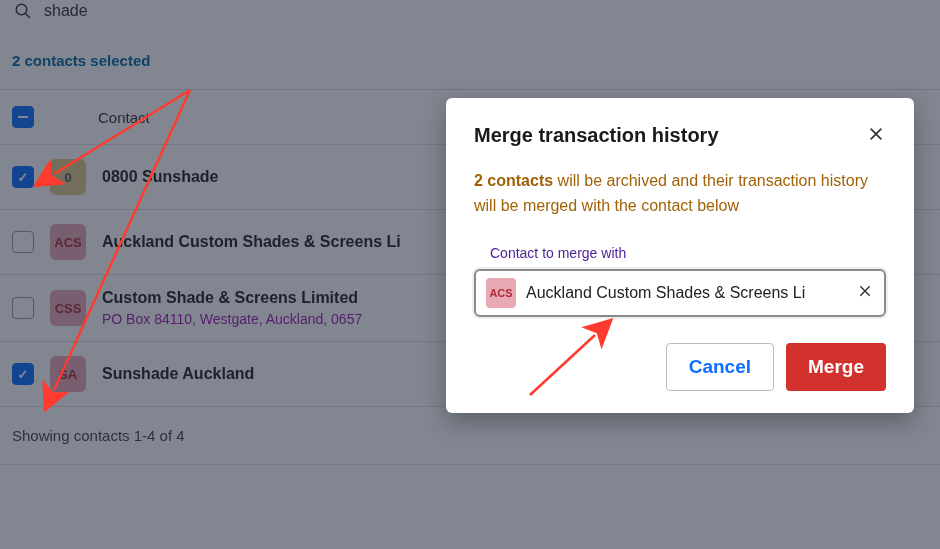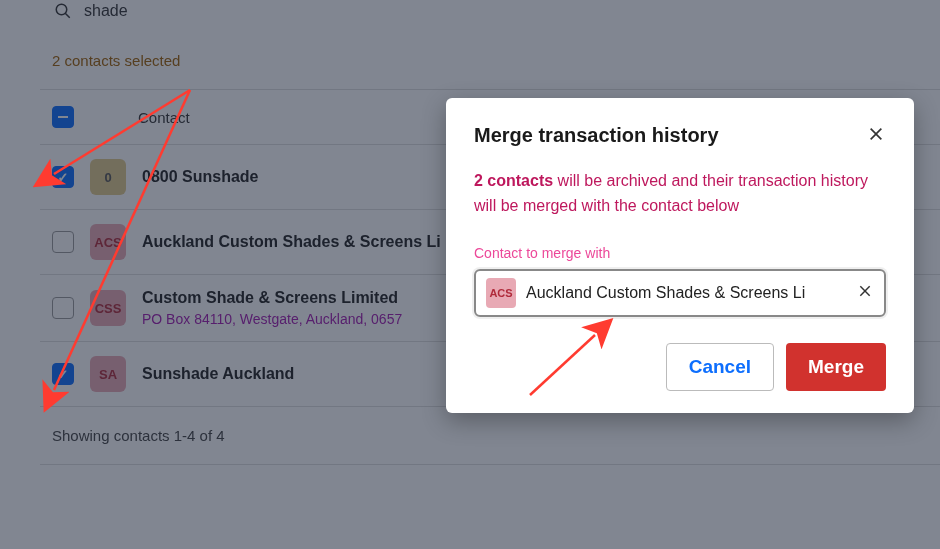--- a/index.html
+++ b/index.html
@@ -1,21 +1,21 @@
 <!DOCTYPE html>
 <html><head>
 <meta charset="utf-8">
 <style>
   * { box-sizing: border-box; margin: 0; padding: 0; }
   html, body { width: 940px; height: 549px; overflow: hidden; font-family: Arial, Helvetica, sans-serif; background: #fff; }
-  .page { position: relative; width: 940px; height: 549px; background: #fff; padding-left: 40px; }
+  .page { position: relative; width: 940px; height: 549px; background: #fff; }
   .search-bar { display: flex; align-items: center; gap: 12px; padding: 0 14px; height: 22px; }
   .search-bar .icon svg { display: block; }
   .search-bar .search-text { color: #333; font-size: 16px; }
-  .selected-count { padding: 30px 12px 20px; color: #a16207; font-size: 15px; }
+  .selected-count { padding: 30px 12px 20px; color: #0369a1; font-size: 15px; font-weight: bold; }
   .table { border-top: 1px solid #ddd; }
   .row { display: flex; align-items: center; border-bottom: 1px solid #ddd; padding: 14px 12px; gap: 16px; }
   .row.header-row { padding-top: 16px; padding-bottom: 16px; }
   .checkbox { width: 22px; height: 22px; border-radius: 4px; border: 1px solid #999; background: #fff; display: flex; align-items: center; justify-content: center; flex: 0 0 22px; }
   .checkbox.checked { background: #0d6efd; border-color: #0d6efd; }
   .checkbox.indeterminate { background: #0d6efd; border-color: #0d6efd; }
   .checkbox .mark { color: #fff; font-size: 13px; font-weight: bold; line-height: 1; }
   .checkbox .dash { width: 10px; height: 2px; background: #fff; }
   .header-label { color: #333; font-size: 15px; margin-left: 48px; }
   .avatar { width: 36px; height: 36px; border-radius: 6px; display: flex; align-items: center; justify-content: center; font-size: 13px; font-weight: bold; flex: 0 0 36px; }
@@ -26,23 +26,23 @@
   .contact-info { display: flex; flex-direction: column; gap: 4px; }
   .contact-name { font-size: 16px; font-weight: bold; color: #222; }
   .contact-sub  { font-size: 14px; color: #a21caf; }
   .footer { padding: 20px 12px; color: #444; font-size: 15px; border-bottom: 1px solid #ddd; }
   .overlay { position: absolute; inset: 0; background: rgba(25,35,55,0.55); }
   .modal { position: absolute; left: 446px; top: 98px; width: 468px; background: #fff; border-radius: 6px; box-shadow: 0 8px 24px rgba(0,0,0,0.3); padding: 26px 28px 22px; }
   .modal-head { display: flex; justify-content: space-between; align-items: flex-start; padding-bottom: 22px; }
   .modal-title { font-size: 20px; font-weight: 600; color: #1a1a1a; }
   .close-btn { background: none; border: none; cursor: pointer; padding: 2px; color: #333; }
   .close-btn svg { display: block; }
-  .modal-desc { font-size: 16px; color: #be185d; line-height: 1.55; padding-bottom: 26px; }
+  .modal-desc { font-size: 16px; color: #a16207; line-height: 1.55; padding-bottom: 26px; }
   .modal-desc .b { font-weight: 700; }
-  .field-label { font-size: 14px; color: #ec4899; padding-bottom: 8px; }
+  .field-label { font-size: 14px; color: #4c1d95; padding-bottom: 8px; margin-left: 16px; }
   .merge-field { border: 2px solid #888; border-radius: 6px; display: flex; align-items: center; padding: 7px 10px; gap: 10px; box-shadow: 0 0 0 2px rgba(150,150,150,0.15); }
   .merge-field .avatar-sm { width: 30px; height: 30px; border-radius: 4px; background: #e8a9b4; color: #b02a3a; display: flex; align-items: center; justify-content: center; font-size: 11px; font-weight: bold; flex: 0 0 30px; }
   .merge-field .merge-name { flex: 1; font-size: 16px; color: #222; white-space: nowrap; overflow: hidden; }
   .merge-field .clear { background: none; border: none; cursor: pointer; color: #333; padding: 2px; }
   .modal-actions { display: flex; justify-content: flex-end; gap: 12px; padding-top: 26px; }
   .btn { padding: 12px 22px; font-size: 19px; font-weight: 600; border-radius: 4px; cursor: pointer; }
   .btn.cancel { background: #fff; border: 1px solid #bbb; color: #0d6efd; }
   .btn.merge  { background: #d1322e; border: none; color: #fff; }
   .arrows { position: absolute; inset: 0; pointer-events: none; }
 </style>

